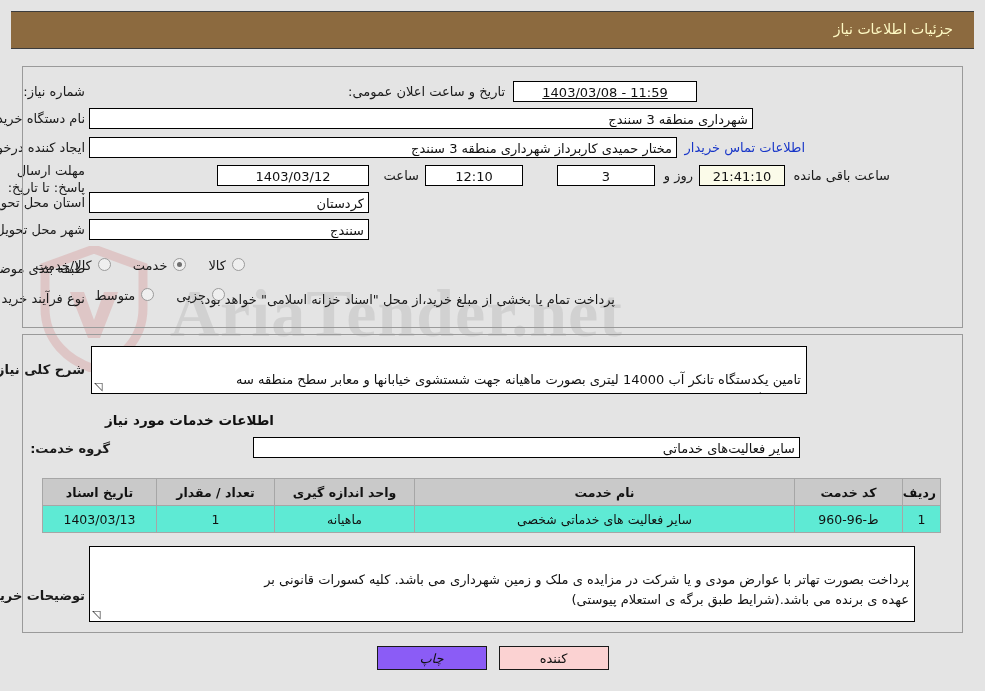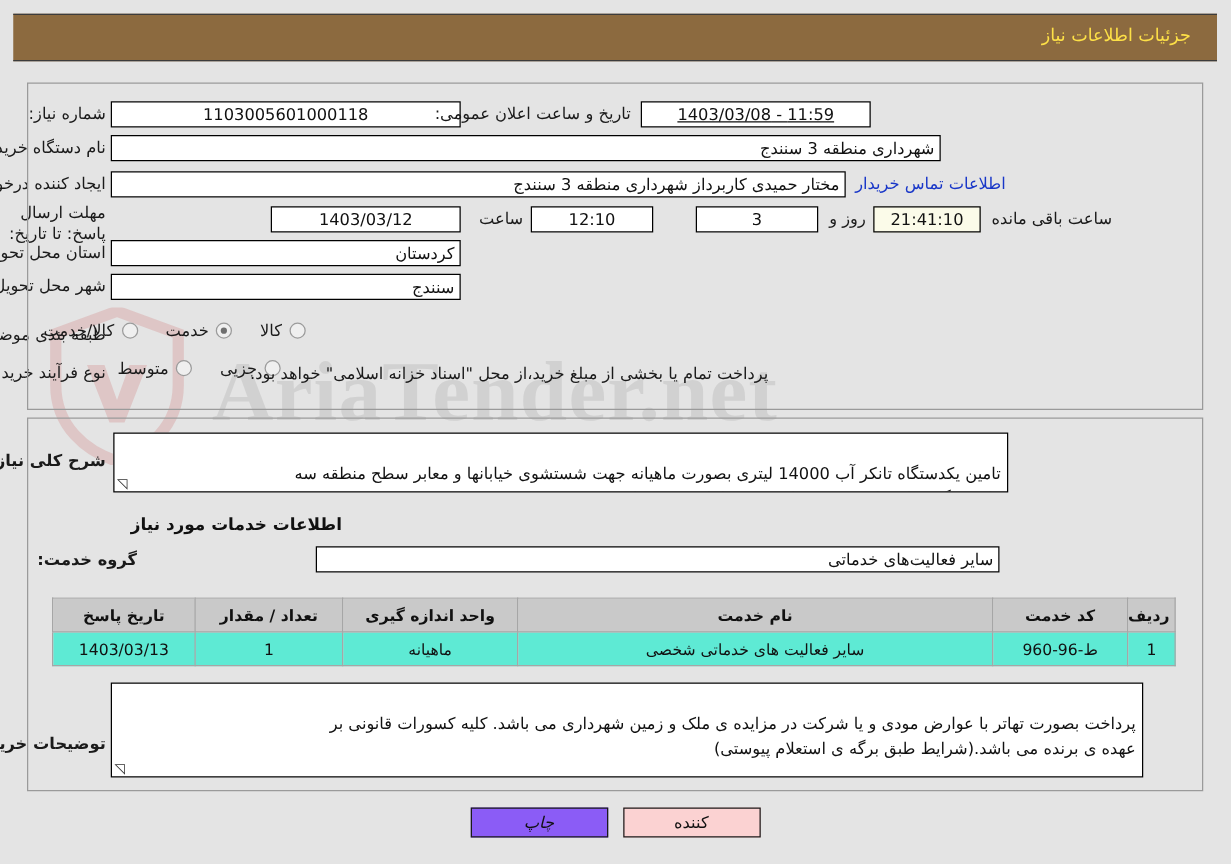--- a/index.html
+++ b/index.html
@@ -58,21 +58,21 @@
     background: #8c6a3f;
     border-top: 1px solid #3c3c3c;
     border-bottom: 1px solid #3c3c3c;
     box-sizing: border-box;
     z-index: 3;
   }
   .titlebar .t {
     position: absolute;
     right: 21px;
     top: 9px;
-    color: #fde047;
+    color: #fef9c3;
     font-size: 14px;
   }
 
   
   .panel {
     position: absolute;
     border: 1px solid #9a9a9a;
     box-sizing: border-box;
     background: transparent;
     z-index: 2;
@@ -240,21 +240,20 @@
     <div class="wm-text">AriaTender.net</div>
   </div>
 
   <div class="titlebar">
     <div class="t">جزئیات اطلاعات نیاز</div>
   </div>
 
   <div class="panel" id="panel-top"></div>
 
   <div class="lbl" style="right:900px; top:84px;">شماره نیاز:</div>
-  <div class="fld center" style="right:616px; top:81px; width:280px;">1103005601000118</div>
   <div class="lbl" style="right:480px; top:84px;">تاریخ و ساعت اعلان عمومی:</div>
   <div class="fld center" style="right:288px; top:81px; width:184px;text-decoration:underline;">11:59 - 1403/03/08</div>
 
   <div class="lbl" style="right:900px; top:111px;">نام دستگاه خریدار:</div>
   <div class="fld" style="right:232px; top:108px; width:664px;">شهرداری منطقه 3 سنندج</div>
 
   <div class="lbl" style="right:900px; top:140px;">ایجاد کننده درخواست:</div>
   <div class="fld" style="right:308px; top:137px; width:588px;">مختار حمیدی کاربرداز شهرداری منطقه 3 سنندج</div>
   <div class="link" style="right:180px; top:140px;">اطلاعات تماس خریدار</div>
 
@@ -327,21 +326,21 @@
         <col style="width:118px">
         <col style="width:114px">
     </colgroup>
     <thead>
       <tr>
         <th>ردیف</th>
         <th>کد خدمت</th>
         <th>نام خدمت</th>
         <th>واحد اندازه گیری</th>
         <th>تعداد / مقدار</th>
-        <th>تاریخ پاسخ</th>
+        <th>تاریخ اسناد</th>
       </tr>
     </thead>
     <tbody>
       <tr>
         <td>1</td>
         <td>ط-96-960</td>
         <td>سایر فعالیت های خدماتی شخصی</td>
         <td>ماهیانه</td>
         <td>1</td>
         <td>1403/03/13</td>

